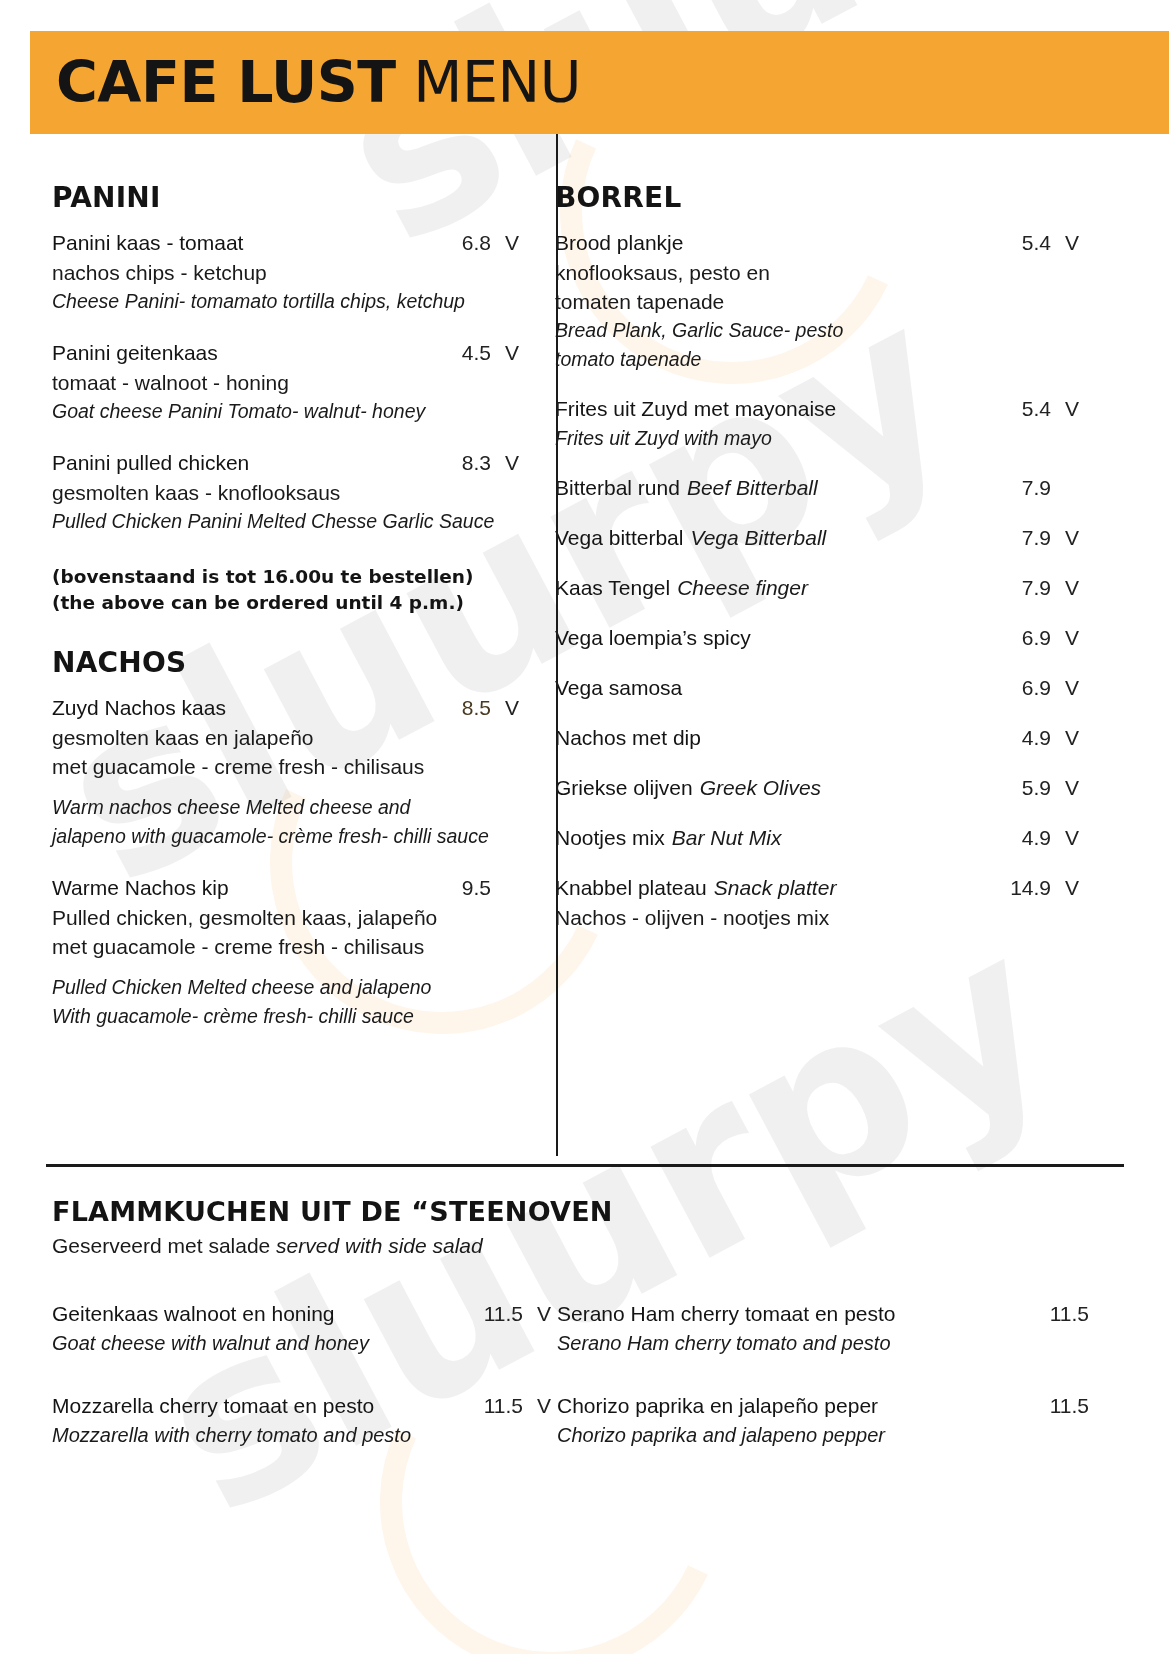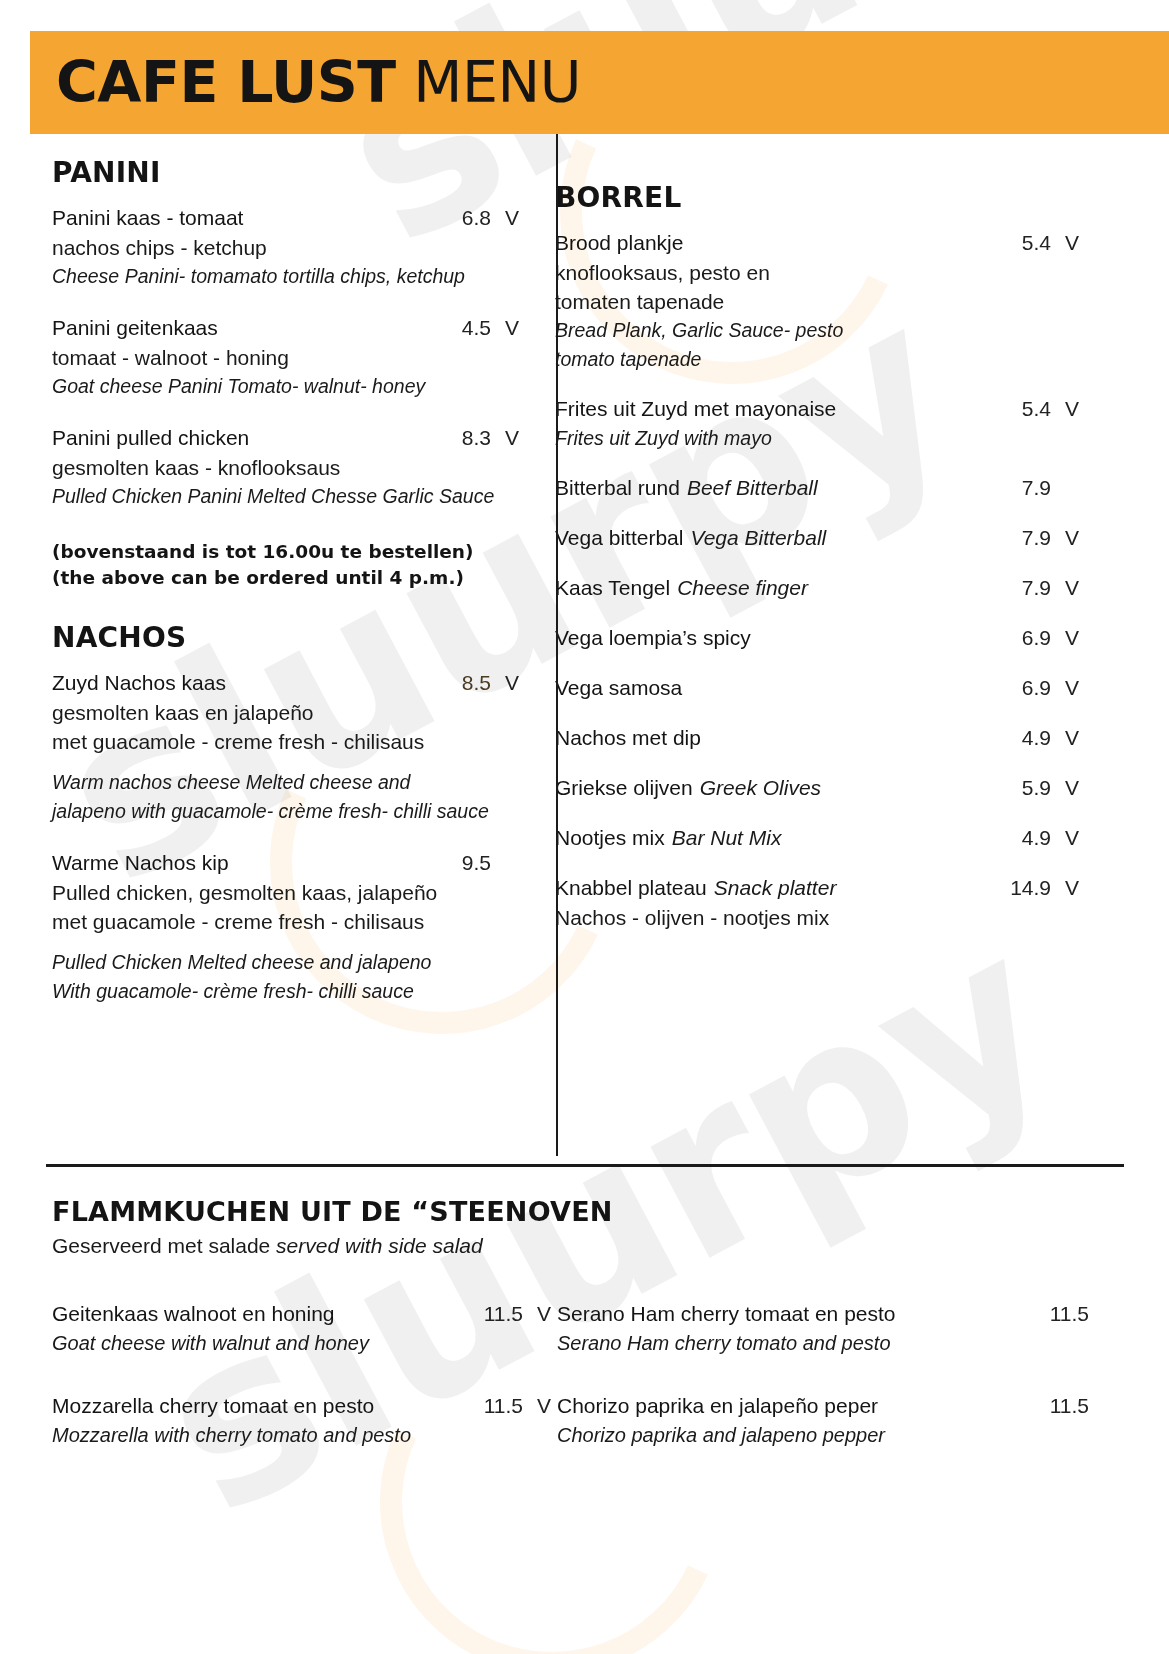--- a/index.html
+++ b/index.html
@@ -81,21 +81,21 @@
     position: absolute;
     left: 0; top: 134px;
     width: 1169px;
     z-index: 10;
   }
   .cols {
     position: relative;
     display: flex;
     padding: 0;
   }
-  .col-left  { width: 525px; padding: 22px 0 0 52px; box-sizing: border-box; }
+  .col-left  { width: 525px; padding: 47px 0 0 52px; box-sizing: border-box; }
   .col-right { width: 600px; padding: 47px 40px 0 30px; box-sizing: border-box; }
   .vdivider {
     position: absolute;
     left: 556px;
     top: 0;
     width: 2px;
     height: 1022px;
     background: #1a1a1a;
   }
 

